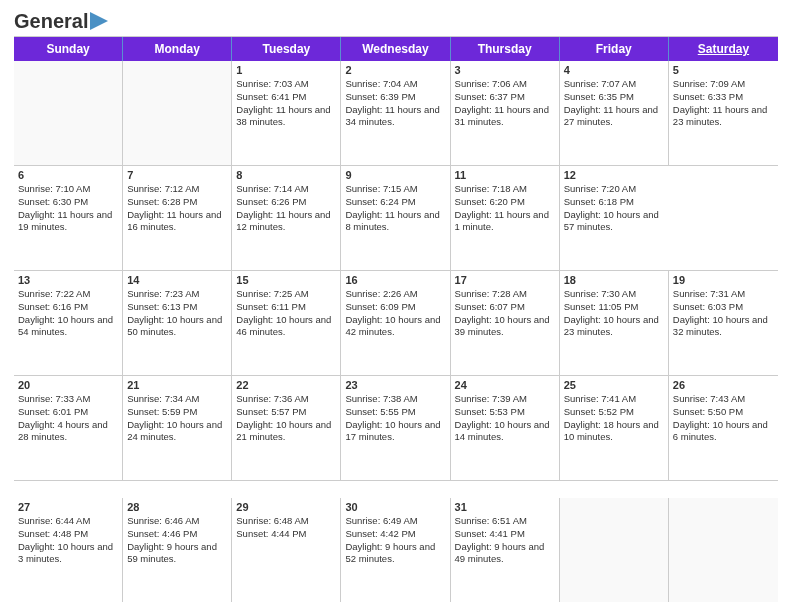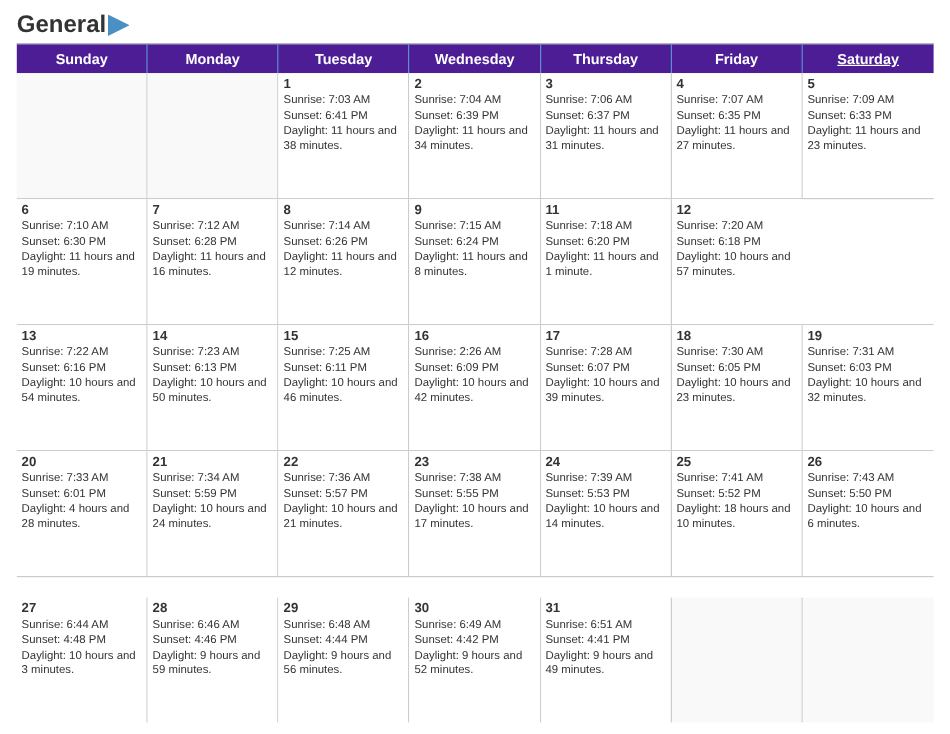--- a/index.html
+++ b/index.html
@@ -46,21 +46,21 @@
       color: #555;
     }
     .calendar {
       flex: 1;
       display: flex;
       flex-direction: column;
     }
     .cal-header {
       display: grid;
       grid-template-columns: repeat(7, 1fr);
-      background: #4c1d95;
+      background: #6d28d9;
     }
     .cal-header-cell {
       color: #fff;
       font-size: 12px;
       font-weight: bold;
       padding: 5px 4px;
       text-align: center;
       border-right: 1px solid #5a8fd1;
     }
     .cal-header-cell:last-child { border-right: none; text-decoration: underline; }
@@ -231,21 +231,21 @@
           </div>
           <div class="cal-cell">
             <span class="day-num">17</span>
             <span class="cell-line">Sunrise: 7:28 AM</span>
             <span class="cell-line">Sunset: 6:07 PM</span>
             <span class="cell-line">Daylight: 10 hours and 39 minutes.</span>
           </div>
           <div class="cal-cell">
             <span class="day-num">18</span>
             <span class="cell-line">Sunrise: 7:30 AM</span>
-            <span class="cell-line">Sunset: 6:05 PM</span>
+            <span class="cell-line">Sunset: 11:05 PM</span>
             <span class="cell-line">Daylight: 10 hours and 23 minutes.</span>
           </div>
           <div class="cal-cell">
             <span class="day-num">19</span>
             <span class="cell-line">Sunrise: 7:31 AM</span>
             <span class="cell-line">Sunset: 6:03 PM</span>
             <span class="cell-line">Daylight: 10 hours and 32 minutes.</span>
           </div>
         </div>
         <div class="cal-row">
@@ -302,21 +302,20 @@
           <div class="cal-cell">
             <span class="day-num">28</span>
             <span class="cell-line">Sunrise: 6:46 AM</span>
             <span class="cell-line">Sunset: 4:46 PM</span>
             <span class="cell-line">Daylight: 9 hours and 59 minutes.</span>
           </div>
           <div class="cal-cell">
             <span class="day-num">29</span>
             <span class="cell-line">Sunrise: 6:48 AM</span>
             <span class="cell-line">Sunset: 4:44 PM</span>
-            <span class="cell-line">Daylight: 9 hours and 56 minutes.</span>
           </div>
           <div class="cal-cell">
             <span class="day-num">30</span>
             <span class="cell-line">Sunrise: 6:49 AM</span>
             <span class="cell-line">Sunset: 4:42 PM</span>
             <span class="cell-line">Daylight: 9 hours and 52 minutes.</span>
           </div>
           <div class="cal-cell">
             <span class="day-num">31</span>
             <span class="cell-line">Sunrise: 6:51 AM</span>

